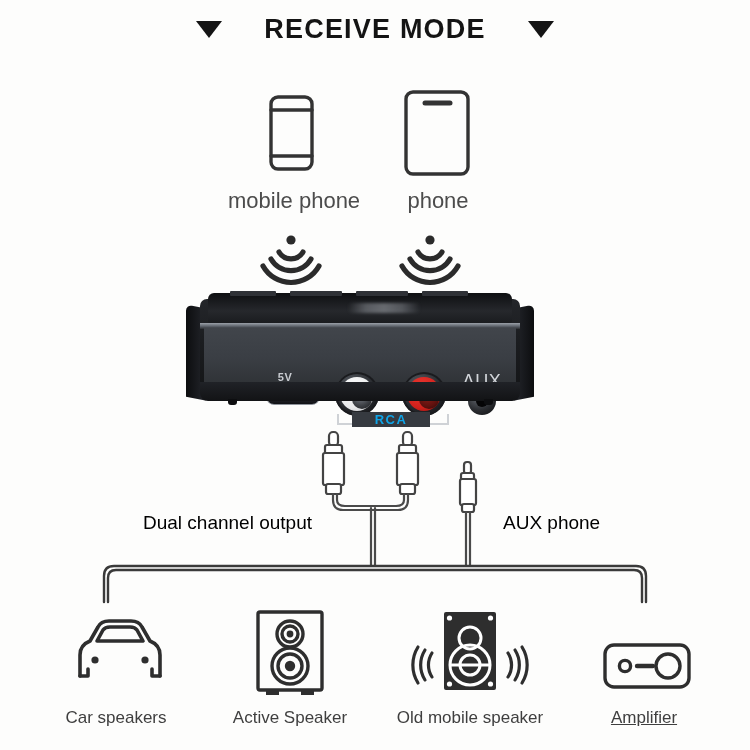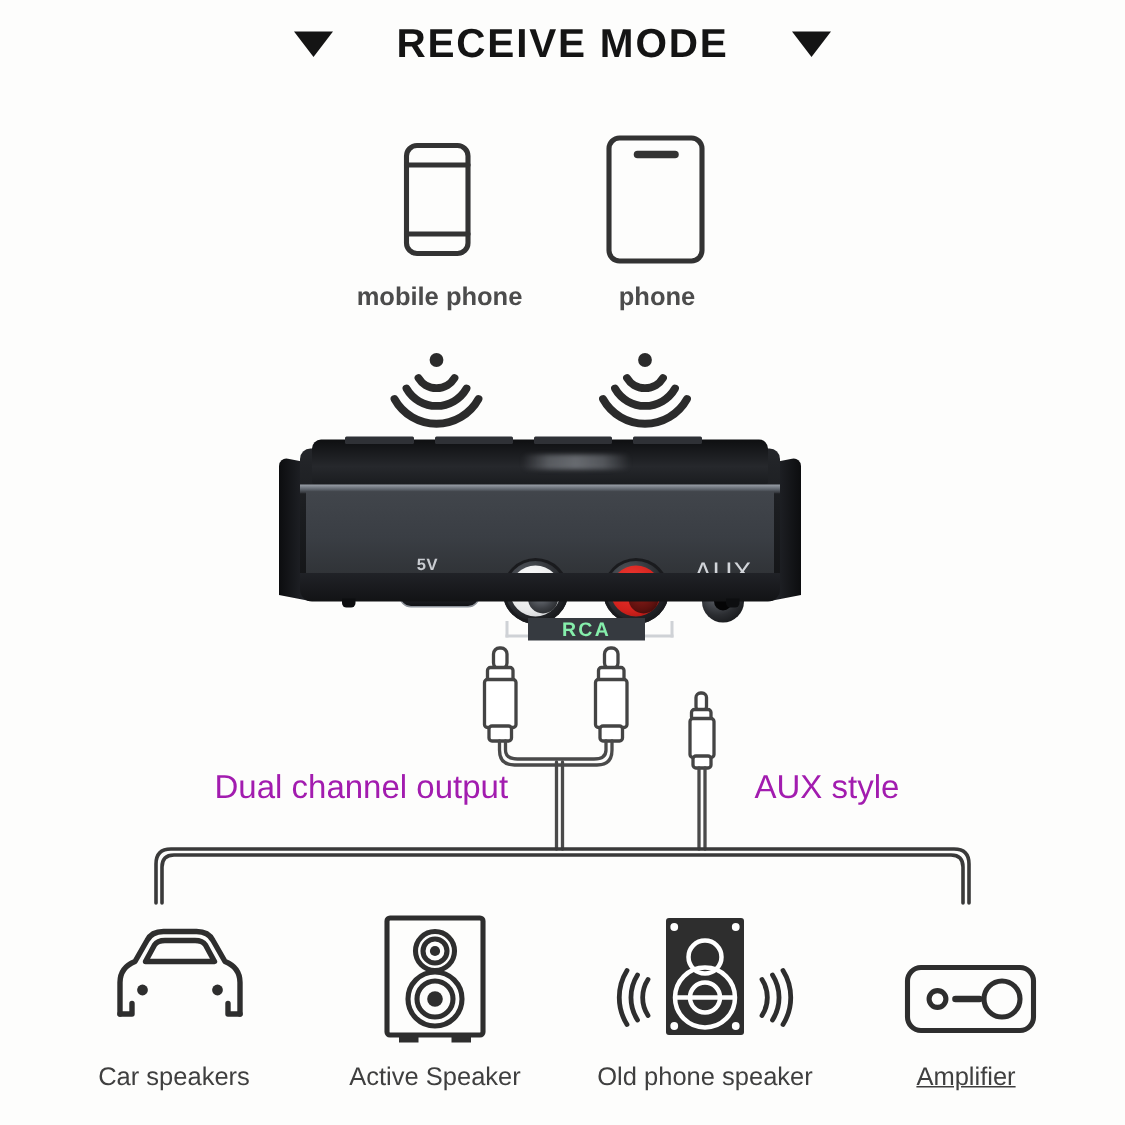--- a/index.html
+++ b/index.html
@@ -23,39 +23,39 @@
   }
   .tri{
     width:0;height:0;
     border-left:13px solid transparent;
     border-right:13px solid transparent;
     border-top:17px solid #141414;
   }
 
   
   .src-label{
-    position:absolute;font-size:17px;color:#4c4c4c;
-    text-align:center;white-space:nowrap;font-weight:bold;
+    position:absolute;font-size:22px;color:#4c4c4c;
+    text-align:center;white-space:nowrap;
   }
   #lbl-phone{left:228px;top:188px;width:130px;}
   #lbl-ipad{left:395px;top:188px;width:86px;}
 
   
   .dst-label{
     position:absolute;font-size:17px;color:#3f3f3f;
     text-align:center;white-space:nowrap;
   }
   #lbl-car{left:28px;top:708px;width:176px;}
   #lbl-active{left:204px;top:708px;width:172px;}
   #lbl-old{left:378px;top:708px;width:184px;}
   #lbl-amp{left:566px;top:708px;width:156px;text-decoration:underline;}
 
   
   .out-label{
-    position:absolute;font-size:22px;color:#a21caf;white-space:nowrap;
+    position:absolute;font-size:19px;color:#000000;white-space:nowrap;
   }
   #lbl-dual{left:143px;top:512px;}
   #lbl-aux{left:503px;top:512px;}
 
   
   #device{position:absolute;left:186px;top:289px;width:292px;height:122px;}
   .dev-body{
     position:absolute;left:14px;top:10px;width:320px;height:98px;
     background:linear-gradient(180deg,#24262a 0%,#1b1d20 42%,#131416 100%);
     border-radius:7px;
@@ -137,21 +137,21 @@
   }
   .rca-red .rca-hole{background:radial-gradient(circle at 42% 36%,#8e1c18 0%,#5d110e 60%,#2a0807 100%);}
   #rcaL{left:131px;}
   #rcaR{left:198px;}
   .rca-bracket{
     position:absolute;left:133px;top:86px;width:108px;height:9px;
     border-left:2px solid #cfd2d6;border-right:2px solid #cfd2d6;border-bottom:2px solid #cfd2d6;
   }
   .lbl-rca{
     position:absolute;left:148px;top:84px;width:78px;
-    font-size:13px;font-weight:bold;color:#86efac;text-align:center;
+    font-size:13px;font-weight:bold;color:#0ea5e9;text-align:center;
     letter-spacing:1.5px;background:#363a40;
   }
   .lbl-aux-dev{
     position:absolute;left:253px;top:43px;width:50px;
     font-size:18px;color:#d2d5da;text-align:center;letter-spacing:.6px;
   }
   .aux-jack{
     position:absolute;left:264px;top:59px;width:28px;height:28px;border-radius:50%;
     background:radial-gradient(circle at 38% 32%,#6a6f77 0%,#2b2d31 55%,#0a0b0c 100%);
   }
@@ -171,25 +171,25 @@
   <div class="header">
     <div class="tri"></div>
     <div class="header-title">RECEIVE MODE</div>
     <div class="tri"></div>
   </div>
 
   <div class="src-label" id="lbl-phone">mobile phone</div>
   <div class="src-label" id="lbl-ipad">phone</div>
 
   <div class="out-label" id="lbl-dual">Dual channel output</div>
-  <div class="out-label" id="lbl-aux">AUX style</div>
+  <div class="out-label" id="lbl-aux">AUX phone</div>
 
   <div class="dst-label" id="lbl-car">Car speakers</div>
   <div class="dst-label" id="lbl-active">Active Speaker</div>
-  <div class="dst-label" id="lbl-old">Old phone speaker</div>
+  <div class="dst-label" id="lbl-old">Old mobile speaker</div>
   <div class="dst-label" id="lbl-amp">Amplifier</div>
 
   <div id="device">
     <div class="dev-sideL"></div>
     <div class="dev-sideR"></div>
     <div class="dev-body"></div>
 
     <div class="dev-top">
       <div class="dev-logo"></div>
     </div>

